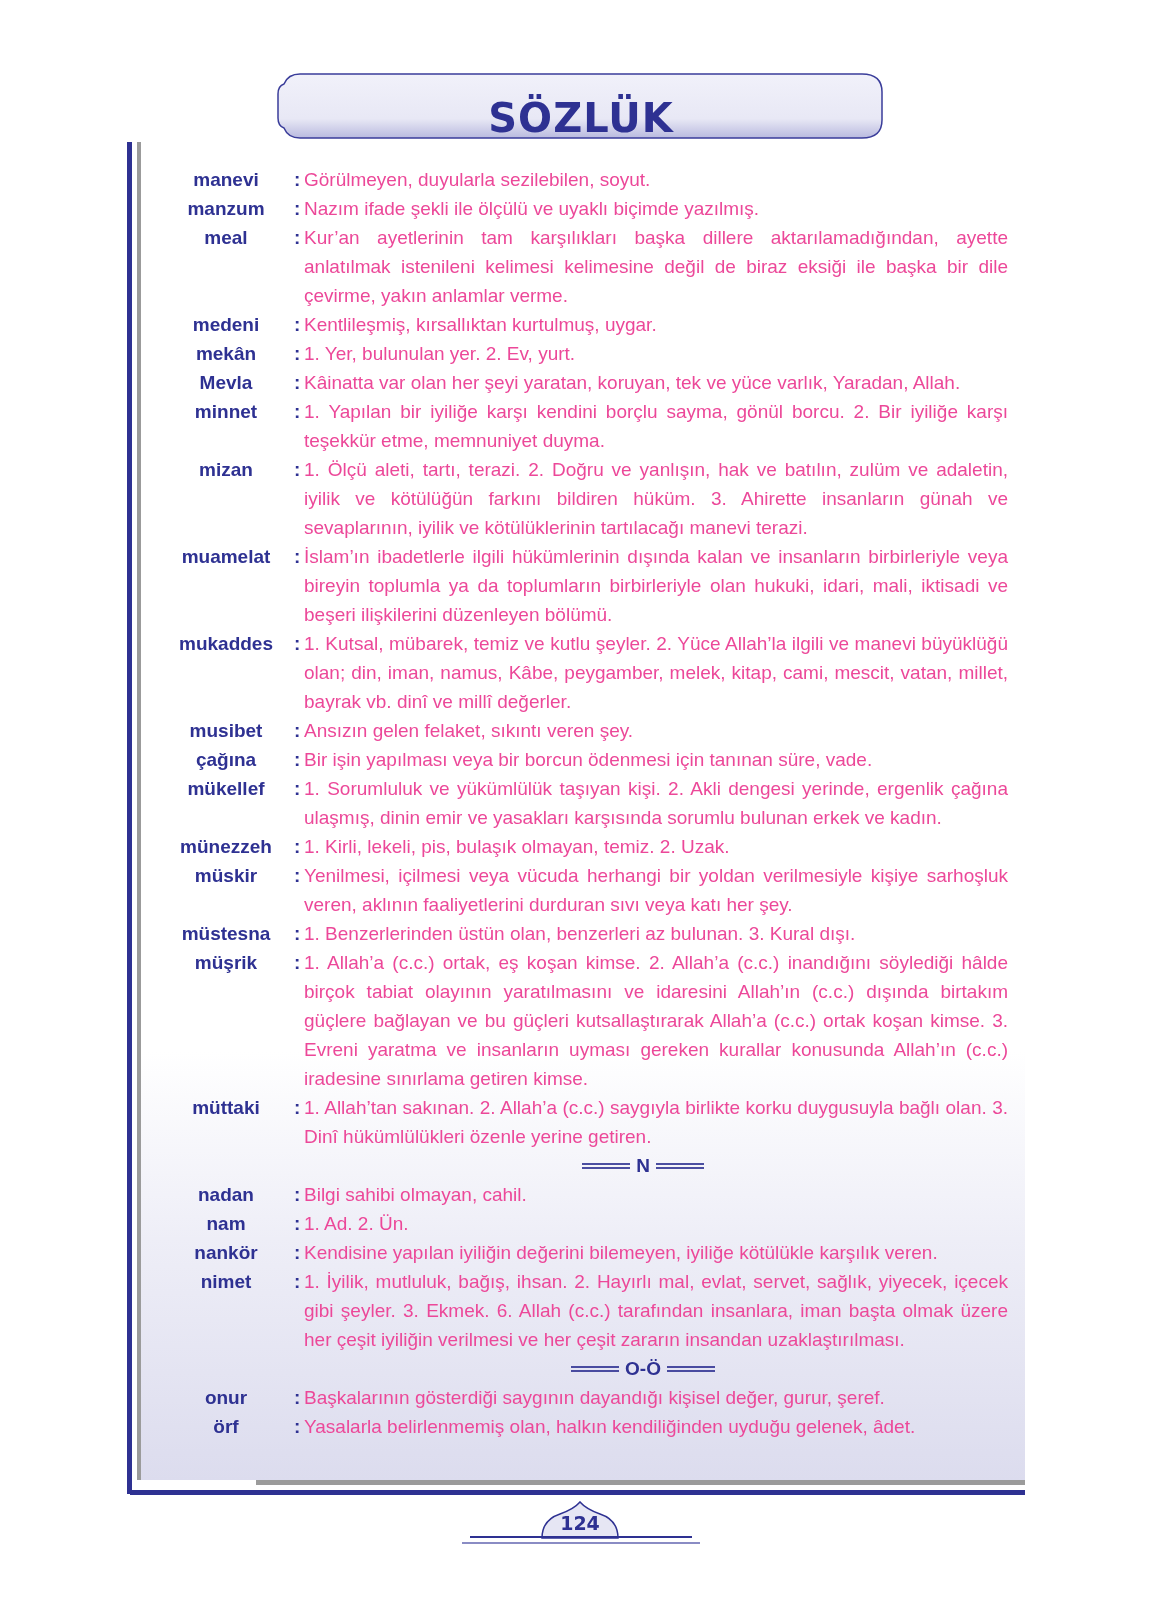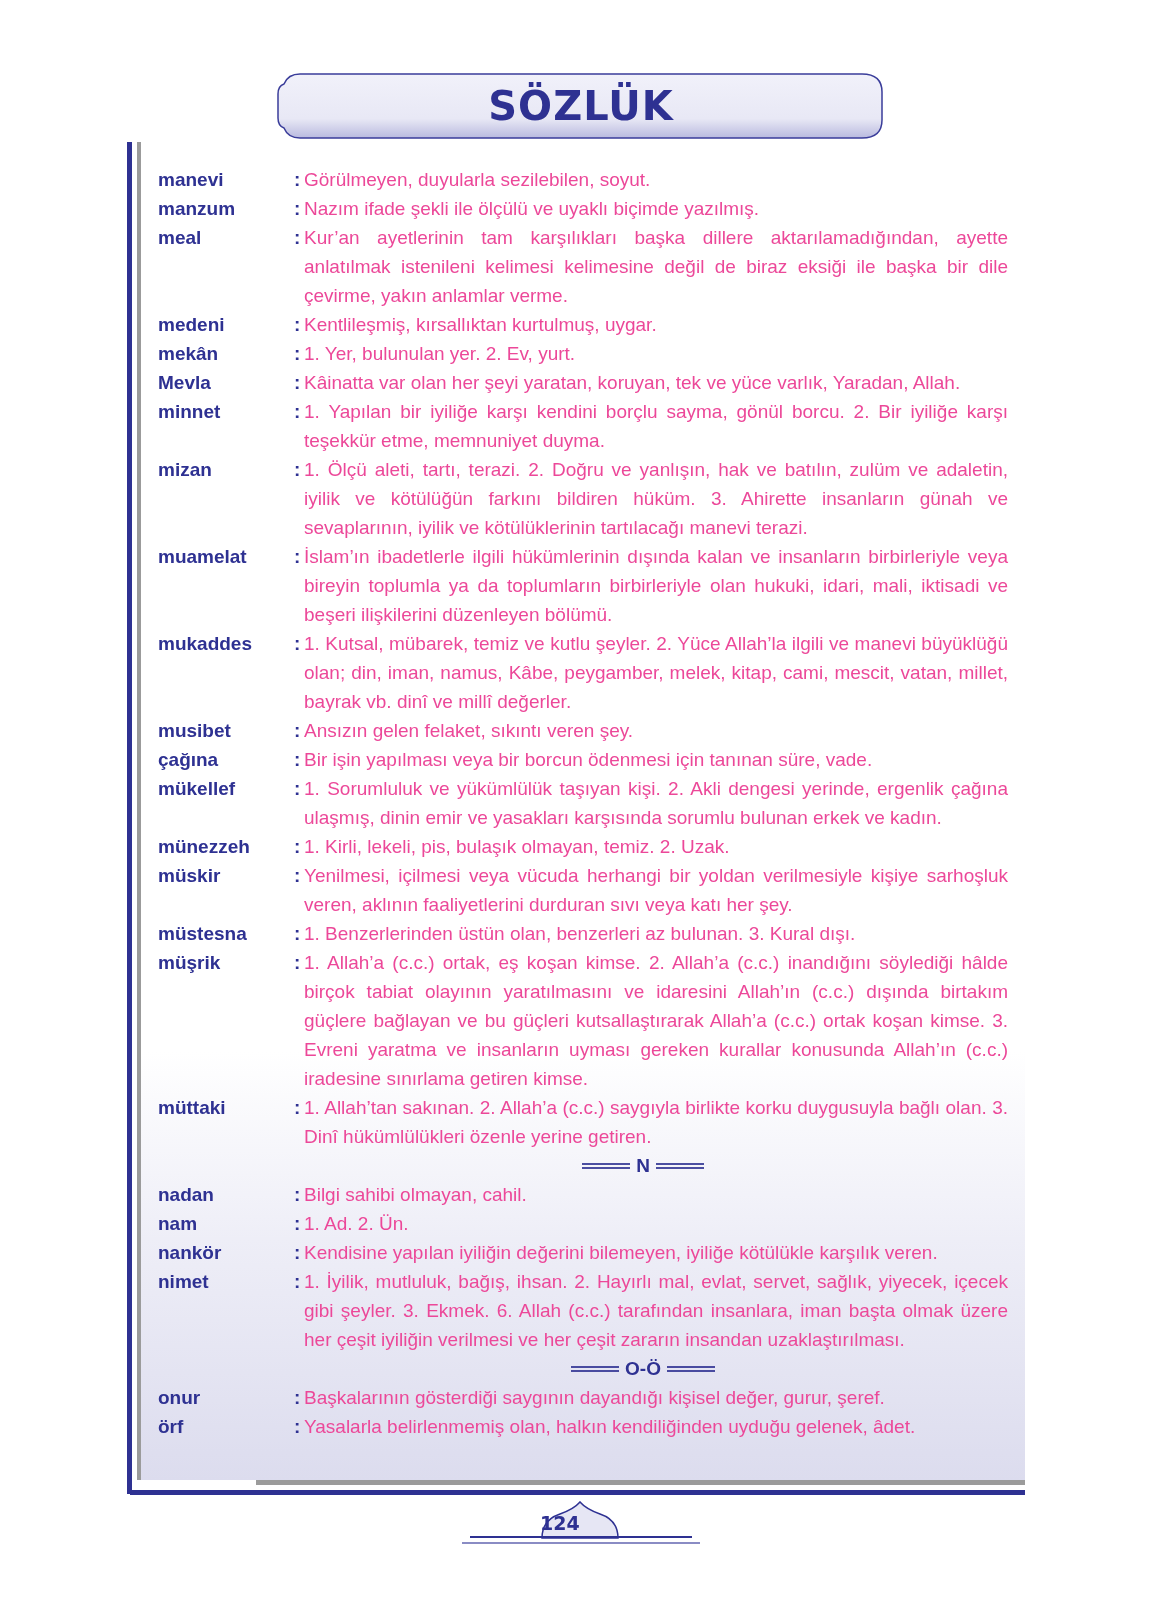--- a/index.html
+++ b/index.html
@@ -2,54 +2,54 @@
 <html><head>
   <meta charset="utf-8">
   <style>
     html, body { margin: 0; padding: 0; background: #ffffff; }
     body { width: 1163px; height: 1616px; position: relative; overflow: hidden;
            font-family: "Liberation Sans", sans-serif; color: #231f20; }
 
     
     .banner { position: absolute; left: 276px; top: 72px; width: 610px; height: 68px; }
     .banner svg { position: absolute; left: 0; top: 0; }
-    .banner-title { position: absolute; left: 0; top: 0; width: 100%; height: 100%;
+    .banner-title { position: absolute; left: 0; top: 12px; width: 100%; height: 100%;
       display: flex; align-items: center; justify-content: center;
       font-family: "DejaVu Sans", sans-serif; font-weight: bold; font-size: 40px;
       color: #2e3192; letter-spacing: 1px; }
 
     
     .vbar-blue { position: absolute; left: 127px; top: 142px; width: 5px; height: 1352px; background: #2e3192; }
     .vbar-gray { position: absolute; left: 137px; top: 142px; width: 4px; height: 1338px; background: #9b9b9b; }
 
     
     .panel { position: absolute; left: 141px; top: 142px; width: 884px; height: 1338px;
       background: linear-gradient(to bottom, #ffffff 0%, #ffffff 68%, #eeeef7 82%, #dcdcee 100%); }
     .panel-shadow { position: absolute; left: 256px; top: 1480px; width: 769px; height: 5px; background: #9b9b9b; }
     .hline-bottom { position: absolute; left: 130px; top: 1490px; width: 895px; height: 5px; background: #2e3192; }
 
     
     .entries { position: absolute; left: 158px; top: 165px; width: 850px; }
     .entry { display: flex; align-items: flex-start; }
     .term { width: 136px; flex: 0 0 136px; font-weight: bold; color: #2e3192;
-      font-size: 19px; line-height: 29px; }
+      font-size: 19px; line-height: 29px; text-align: center; }
     .colon { width: 10px; flex: 0 0 10px; font-weight: bold; color: #2e3192;
       font-size: 19px; line-height: 29px; }
     .def { flex: 1; font-size: 19px; line-height: 29px; text-align: justify; color: #ec4899; }
 
     .divider { display: flex; align-items: center; justify-content: center; height: 29px;
       margin-left: 120px; }
     .divider .dline { width: 48px; height: 6px; border-top: 2px solid #2e3192; border-bottom: 2px solid #2e3192;
       box-sizing: border-box; opacity: 0.85; }
     .divider .dletter { font-weight: bold; color: #2e3192; font-size: 19px; padding: 0 6px; }
 
     
     .page-badge { position: absolute; left: 540px; top: 1500px; width: 80px; height: 40px; }
     .page-badge svg { position: absolute; left: 0; top: 0; }
-    .page-num { position: absolute; left: 0; top: 12px; width: 80px; text-align: left;
+    .page-num { position: absolute; left: 0; top: 12px; width: 80px; text-align: center;
       font-family: "DejaVu Sans", sans-serif; font-weight: bold; font-size: 19px; color: #2e3192; }
     .page-line1 { position: absolute; left: 470px; top: 1536px; width: 222px; height: 2px; background: #2e3192; }
     .page-line2 { position: absolute; left: 462px; top: 1542px; width: 238px; height: 2px; background: #8a8cc4; }
   </style>
 </head>
 <body>
 
 <div class="banner">
   <svg width="610" height="68" viewBox="0 0 610 68">
     <defs>

